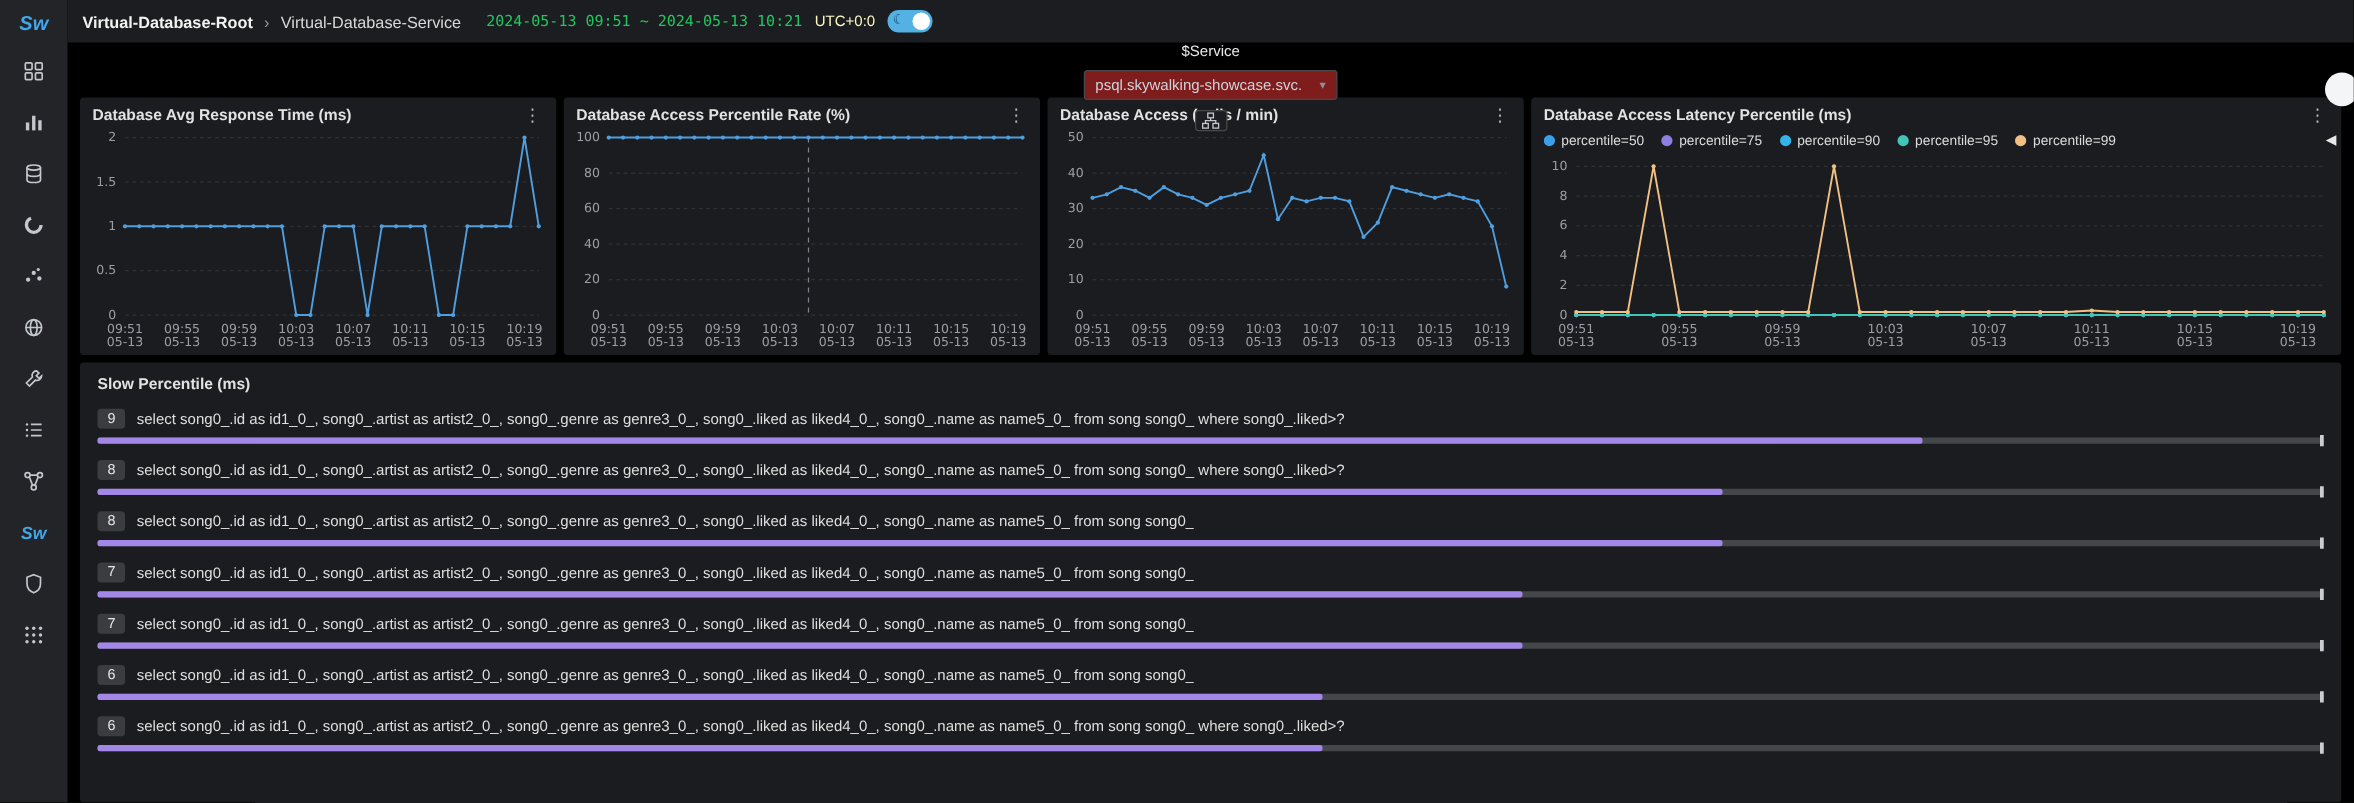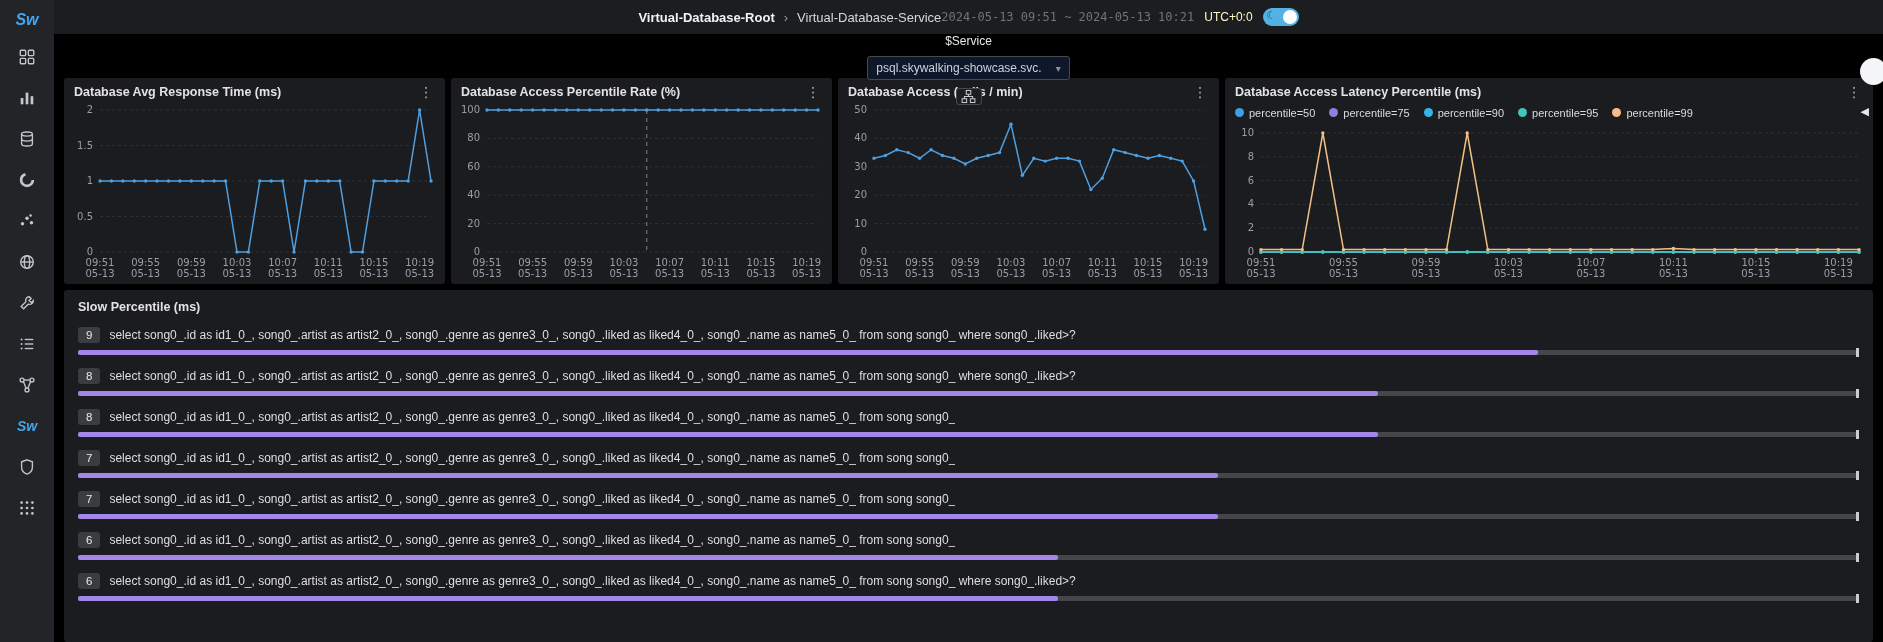--- a/index.html
+++ b/index.html
@@ -14,40 +14,40 @@
     color:#41a6ea; font-weight:700; font-size:16px; font-style:italic; }
   .nav-item { width:54px; height:41px; display:flex; align-items:center;
     justify-content:center; cursor:pointer; }
   .nav-item svg { stroke:#c3c7cd; fill:none; stroke-width:1.5; }
   .nav-item svg .fl { fill:#c3c7cd; stroke:none; }
   .nav-item.active { color:#41a6ea; font-weight:700; font-size:14px; font-style:italic; }
 
   
   .main { flex:1; display:flex; flex-direction:column; min-width:0; }
   .topbar { height:34px; flex-shrink:0; background:#1b1d20; display:flex;
-    align-items:center; justify-content:center; padding:0 12px; }
+    align-items:center; justify-content:flex-start; padding:0 12px; }
   .crumbs { display:flex; align-items:center; font-size:13px; }
   .crumb-root { font-weight:700; color:#f2f2f2; }
   .crumb-sep { color:#9a9a9a; margin:0 9px; }
   .crumb-cur { color:#d8d8d8; }
   .top-right { display:flex; align-items:center; gap:10px; }
-  .time-range { font-family:"DejaVu Sans Mono", monospace; font-size:12px; color:#737373; }
+  .time-range { font-family:"DejaVu Sans Mono", monospace; font-size:12px; color:#22c55e;margin-left:20px; }
   .tz { font-size:12px; color:#fef9c3; }
   .toggle { width:36px; height:18px; border-radius:9px; background:#53b1e4;
     position:relative; cursor:pointer; flex-shrink:0; }
   .toggle .moon { position:absolute; left:4px; top:1px; font-size:11px; color:#14425e; }
   .toggle .knob { position:absolute; right:2px; top:2px; width:14px; height:14px;
     border-radius:50%; background:#fff; }
 
   
   .toolbar { height:38px; flex-shrink:0; display:flex; align-items:center; gap:8px;
     padding:0 10px; position:relative;flex-direction:column; }
   .svc-label { font-size:12px; color:#e8e8e8; }
   .select { display:flex; align-items:center; justify-content:space-between; gap:14px;
-    background:#0f172a; border:1px solid #47494d; border-radius:3px; padding:4px 8px;
+    background:#7f1d1d; border:1px solid #47494d; border-radius:3px; padding:4px 8px;
     font-size:12px; color:#ced2da; min-width:196px; cursor:pointer; }
   .select .chev { color:#8d9097; font-size:10px; }
   .sq-btn { width:26px; height:26px; background:#1d1e22; border:1px solid #47494d;
     border-radius:3px; display:flex; align-items:center; justify-content:center; cursor:pointer; }
   .sq-btn svg { stroke:#c3c7cd; fill:none; stroke-width:1.4; }
   .fab { position:absolute; right:-4px; top:24px; width:27px; height:27px;
     border-radius:50%; background:#f4f5f7; cursor:pointer; }
 
   
   .charts-row { display:flex; gap:6px; padding:6px 10px 0; height:212px; flex-shrink:0; }

